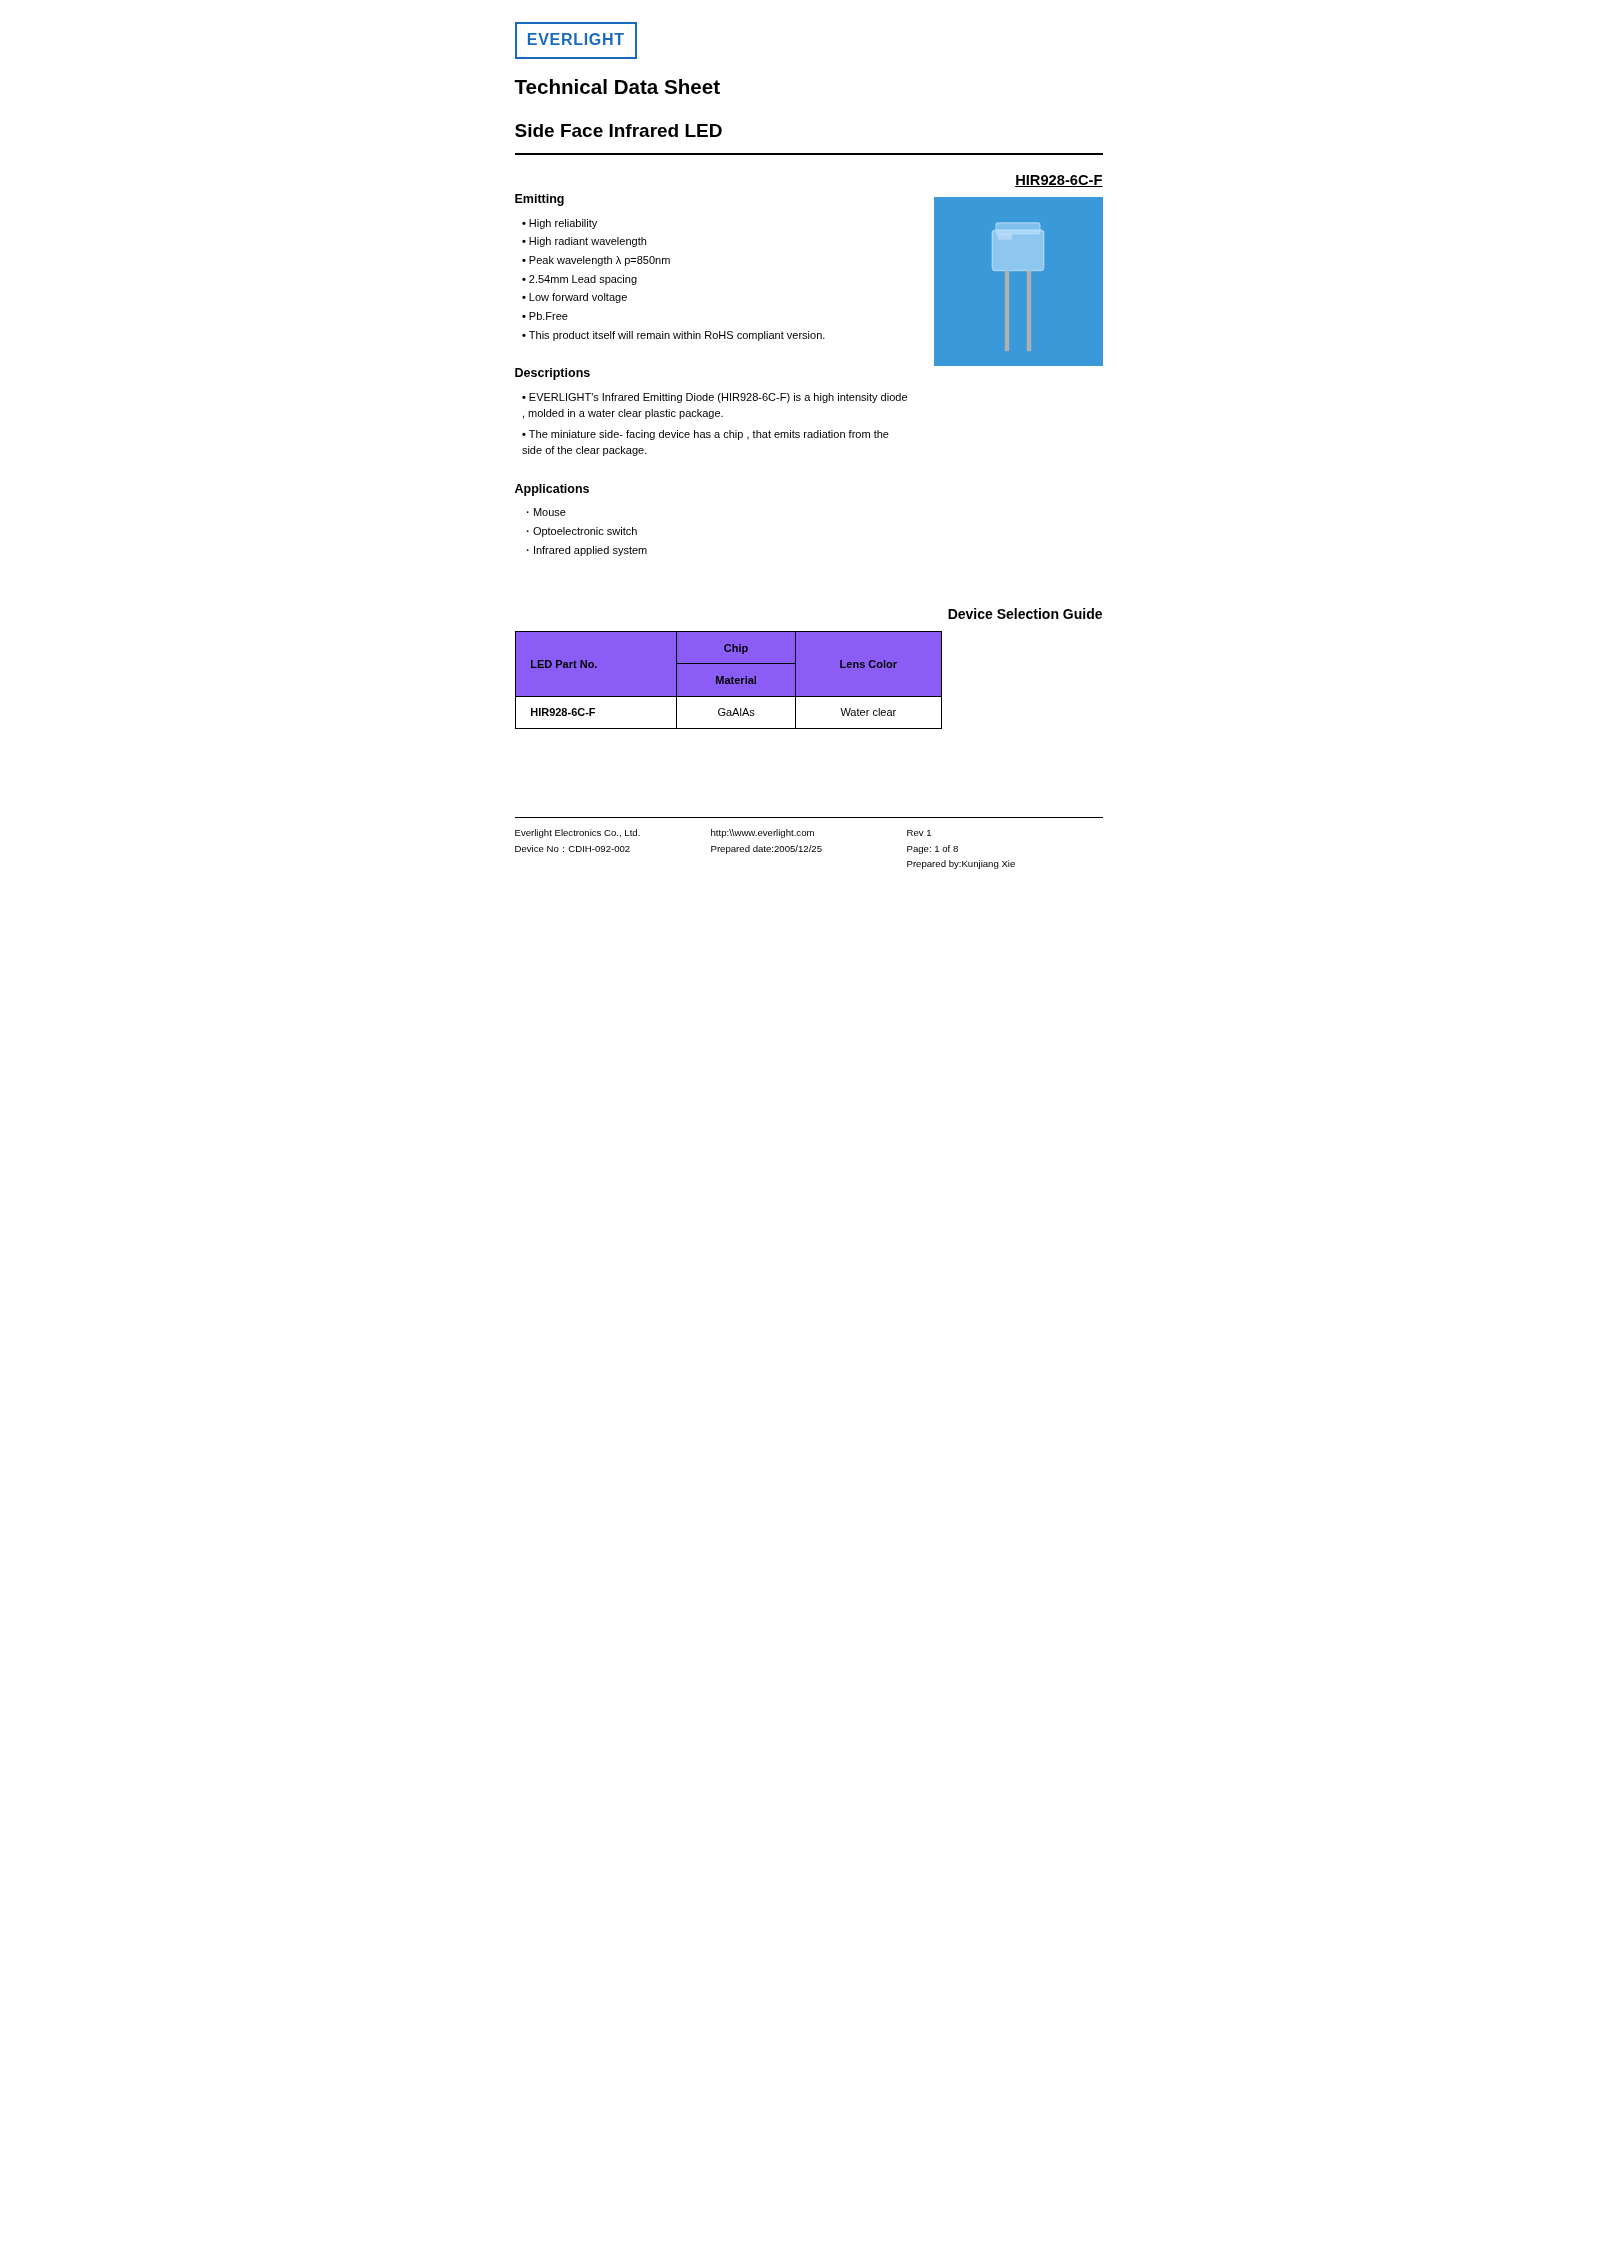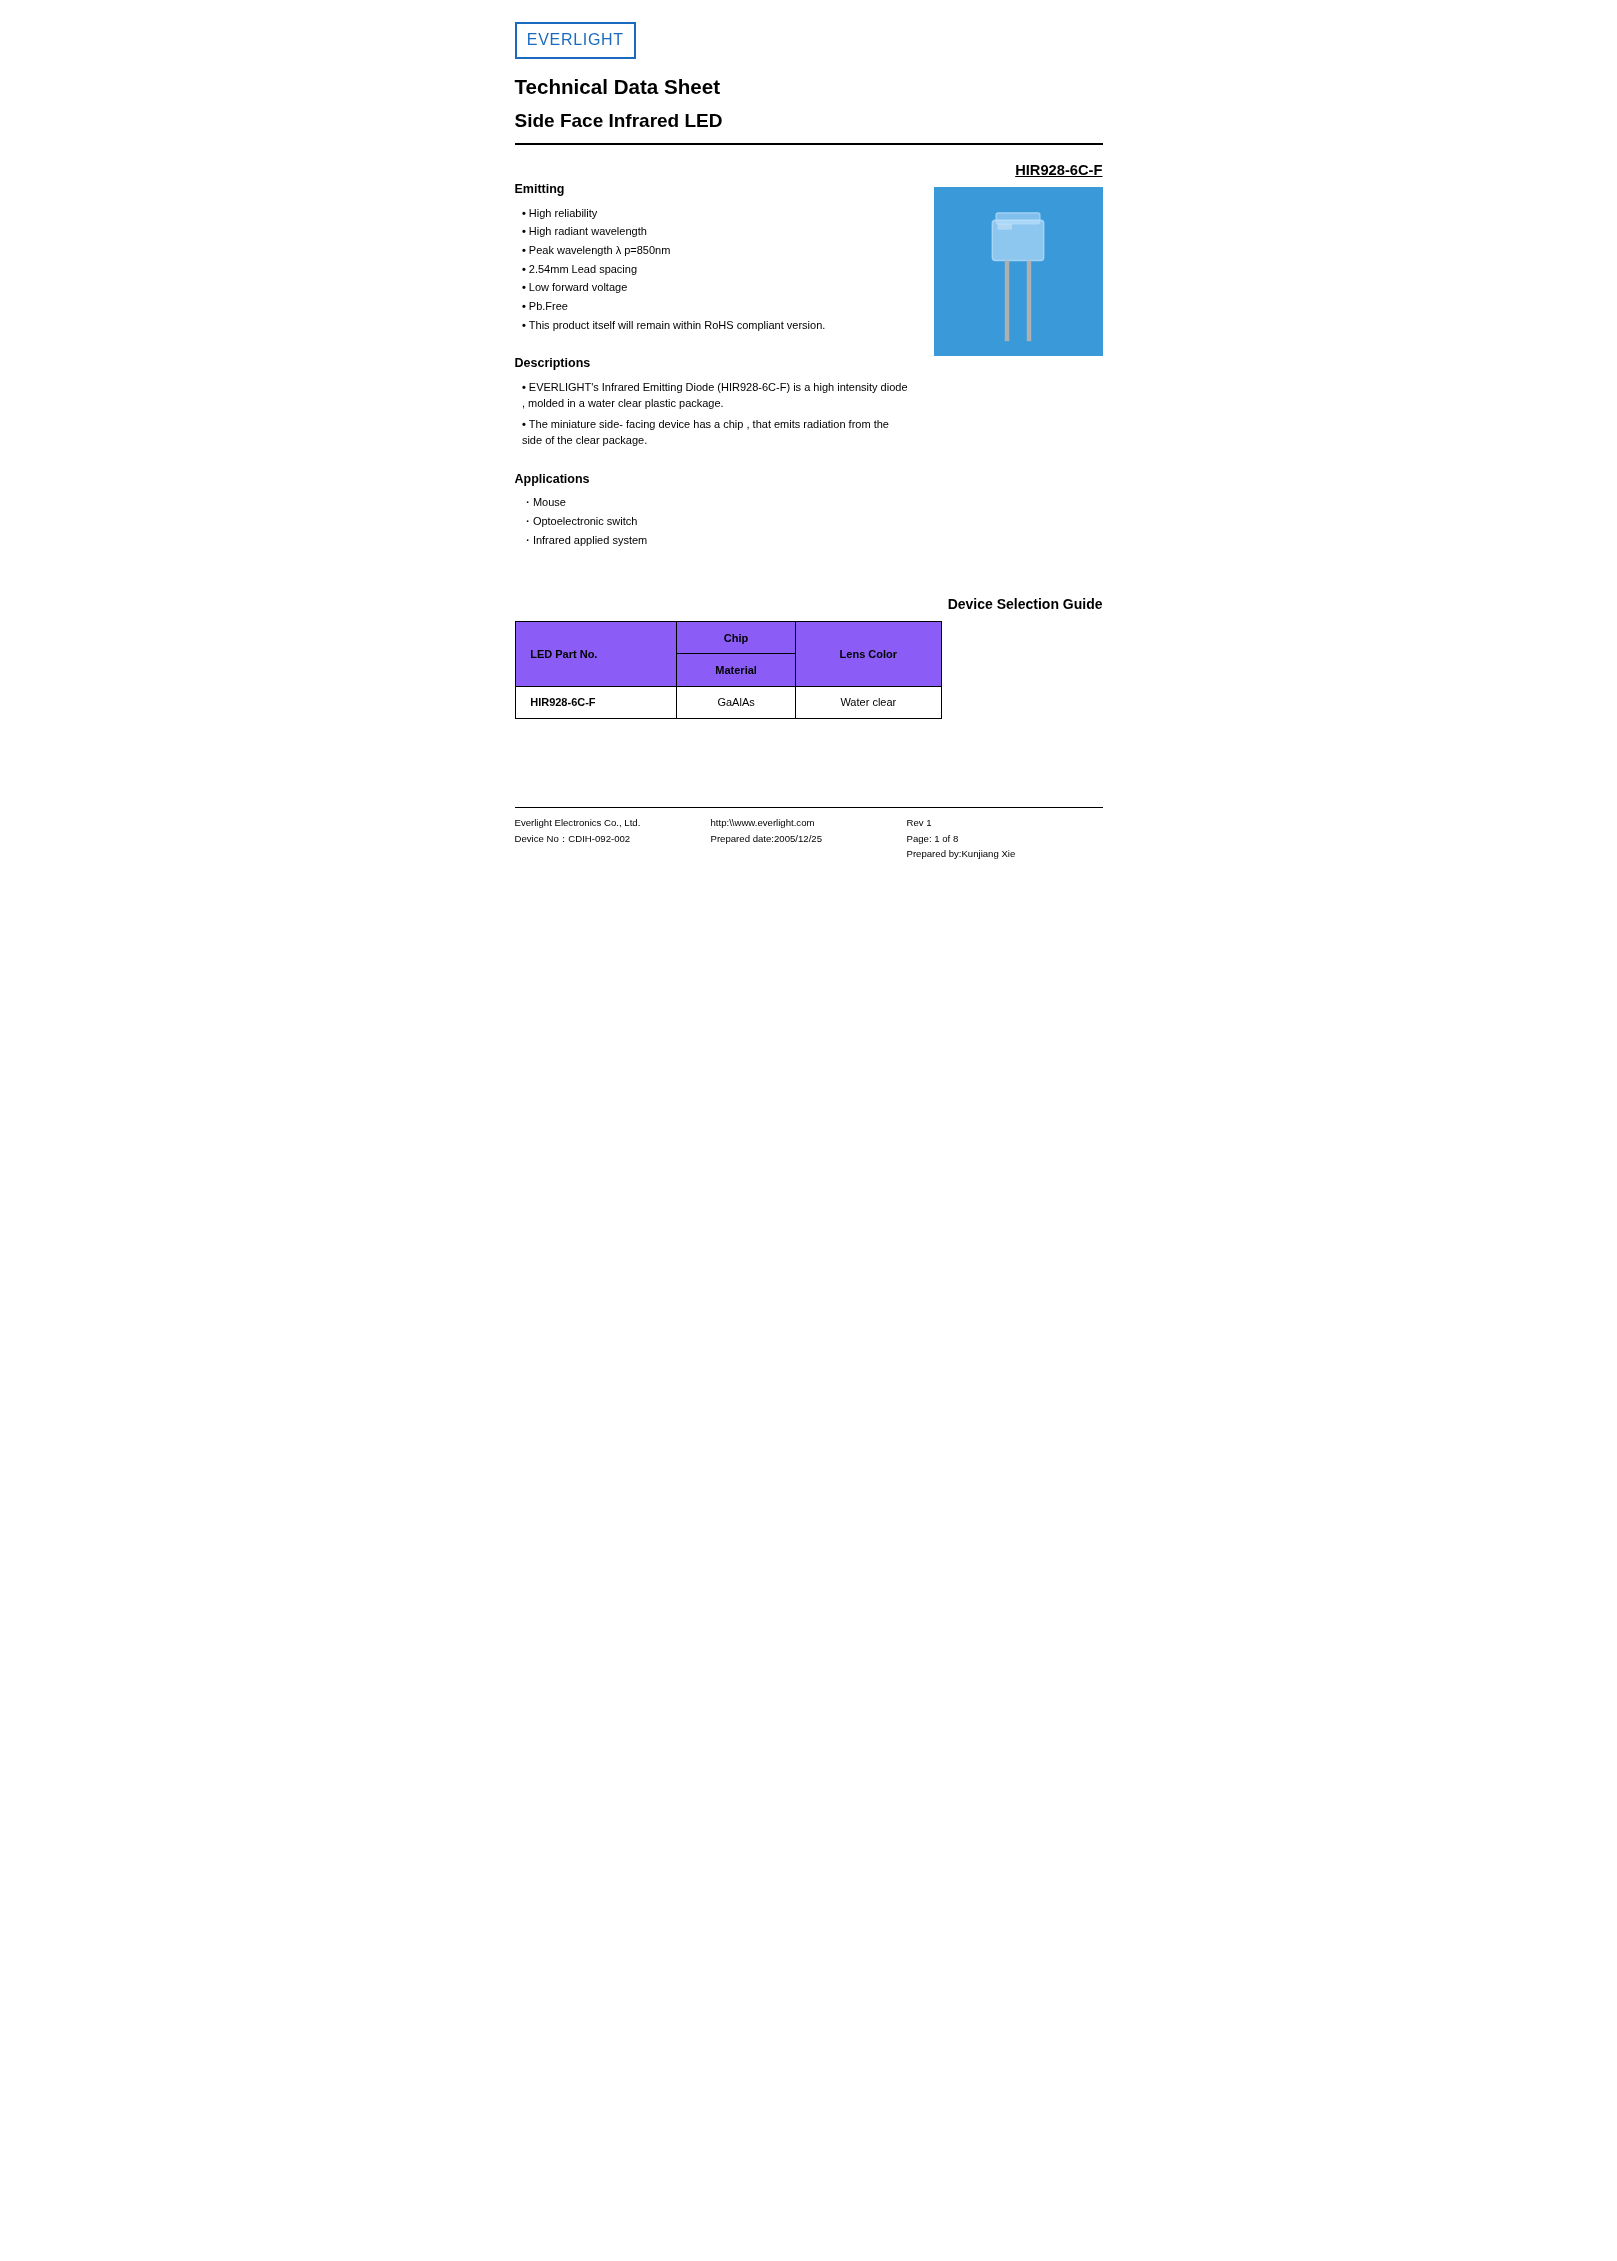--- a/index.html
+++ b/index.html
@@ -21,30 +21,30 @@
 
     .logo-box {
       display: inline-block;
       border: 2.2px solid #1a6bbf;
       padding: 4.4px 10.3px;
       margin-bottom: 13.2px;
     }
 
     .logo-text {
       font-size: 16px;
-      font-weight: normal;
+      font-weight: bold;
       color: #1a6bbf;
       letter-spacing: 0.7px;
       margin-top: 6px;
     }
 
     .doc-title {
       font-size: 20.6px;
       font-weight: bold;
-      margin-bottom: 4px;
+      margin-bottom: 14px;
     }
 
     .doc-subtitle {
       font-size: 19px;
       font-weight: bold;
       margin-bottom: 7.4px;
     }
 
     .top-divider {
       border: none;

